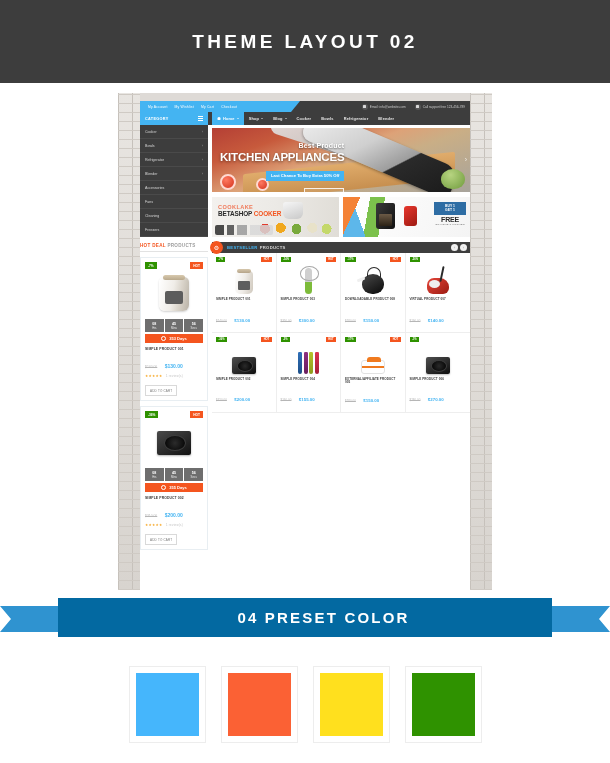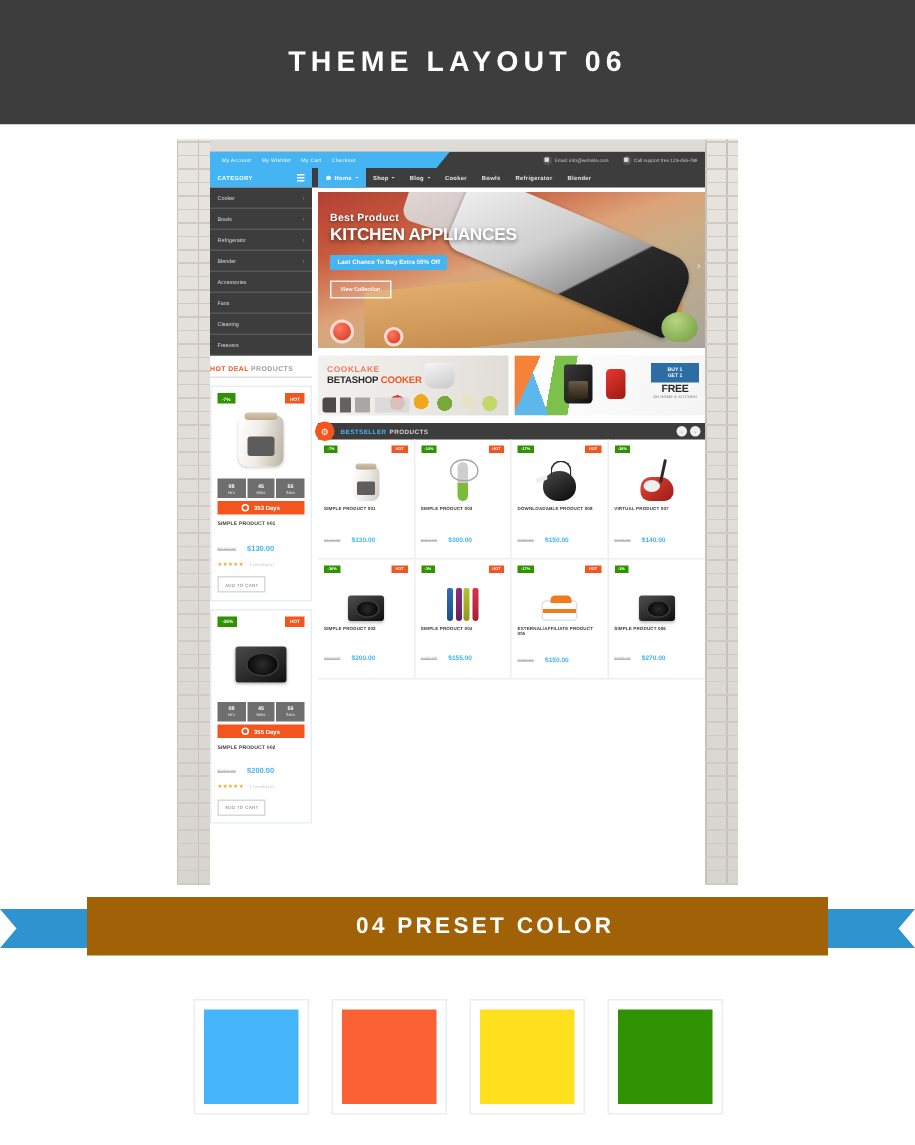--- a/index.html
+++ b/index.html
@@ -147,22 +147,23 @@
     height:14px; background:#3d3d3d; border-bottom:1px solid #4a4a4a;
     display:flex; align-items:center; justify-content:space-between;
     padding:0 5px; font-size:3.6px; color:#d6d6d6;
   }
   .sb-item .arw { font-size:4px; color:#9a9a9a; }
 
   .rightcol { flex:1; padding-left:4px; padding-top:3px; }
 
   
   .hero {
-    height:104px; position:relative; overflow:hidden;
+    height:64px; position:relative; overflow:hidden;
     background: linear-gradient(160deg,#b43f35 0%,#c75a3c 22%,#dda278 45%,#c9ae86 60%,#a8a49c 100%);
+    text-align: right;
   }
   .hero .board{
     position:absolute; left:12%; bottom:4%; width:82%; height:42%;
     background: linear-gradient(180deg,#e0ac6b,#c78f4f);
     transform: skewY(-6deg); border-radius:2px;
   }
   .hero .knife{
     position:absolute; right:4%; top:14%; width:62%; height:52%;
     background: linear-gradient(130deg,#f2f2f2 0%,#cfcfcf 40%,#9d9d9d 62%,#2a2a2a 63%,#1a1a1a 100%);
     transform: rotate(23deg); border-radius:3px 16px 3px 10px;
@@ -367,39 +368,39 @@
 
   
   .ribbon-zone { position:relative; height:63px; }
   .ribbon-tail {
     position:absolute; top:13px; height:26px; width:84px; background:#2f93d0;
   }
   .ribbon-tail.left  { left:0;  clip-path: polygon(0 0, 100% 0, 100% 100%, 0 100%, 11px 50%); }
   .ribbon-tail.right { right:0; clip-path: polygon(0 0, 100% 0, calc(100% - 11px) 50%, 100% 100%, 0 100%); }
   .ribbon-main {
     position:absolute; left:58px; right:58px; top:5px; height:39px;
-    background:#a16207; display:flex; align-items:center; justify-content:center;padding-left:37px;
+    background:#0369a1; display:flex; align-items:center; justify-content:center;padding-left:37px;
   }
   .ribbon-main .txt {
     color:#ffffff; font-size:15px; font-weight:bold; letter-spacing:2.2px;
   }
 
   
   .swatches { display:flex; justify-content:center; gap:15px; padding-top:10px; }
   .sw-frame {
     width:77px; height:77px; background:#ffffff; border:1px solid #ededed;
     display:flex; align-items:center; justify-content:center;
   }
   .sw { width:63px; height:63px; }
 </style>
 </head>
 <body>
 
 <div class="title-banner">
-  <div class="txt">THEME LAYOUT 06</div>
+  <div class="txt">THEME LAYOUT 02</div>
 </div>
 
 <div class="mockup-wrap">
   <div class="mockup">
     <div class="brick l"></div>
     <div class="brick r"></div>
 
     <div class="site">
 
       <div class="topbar">

